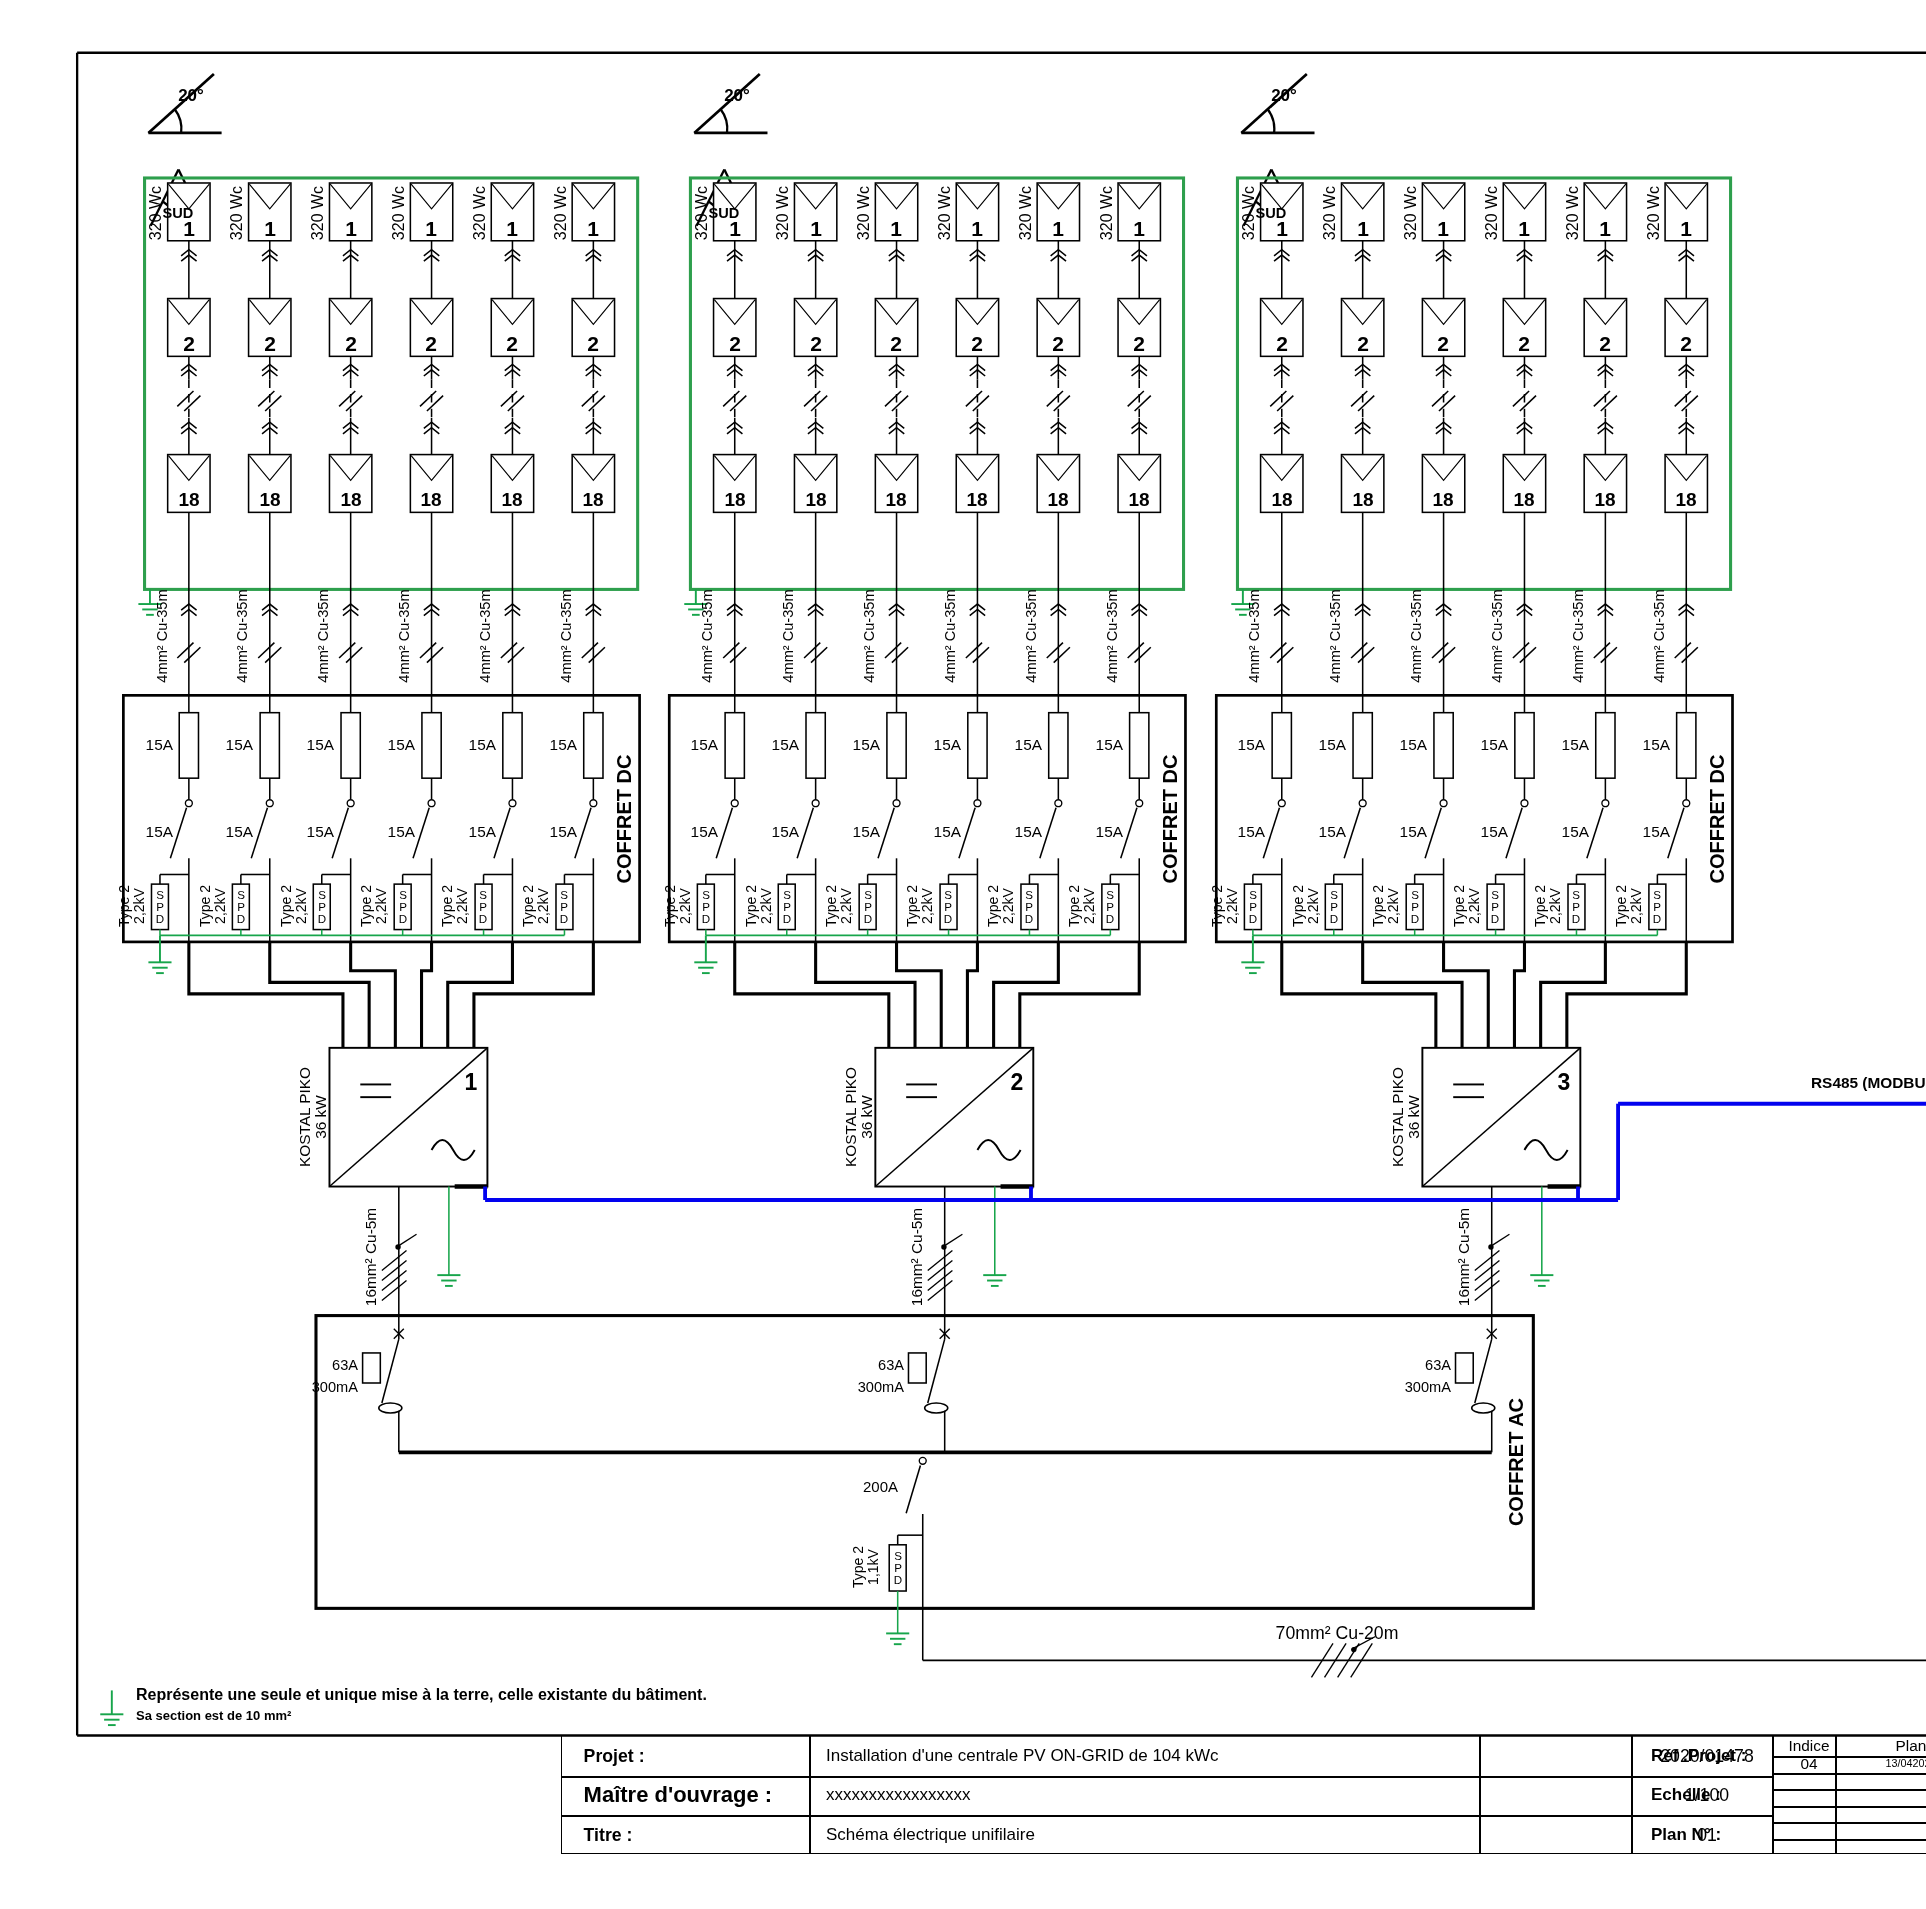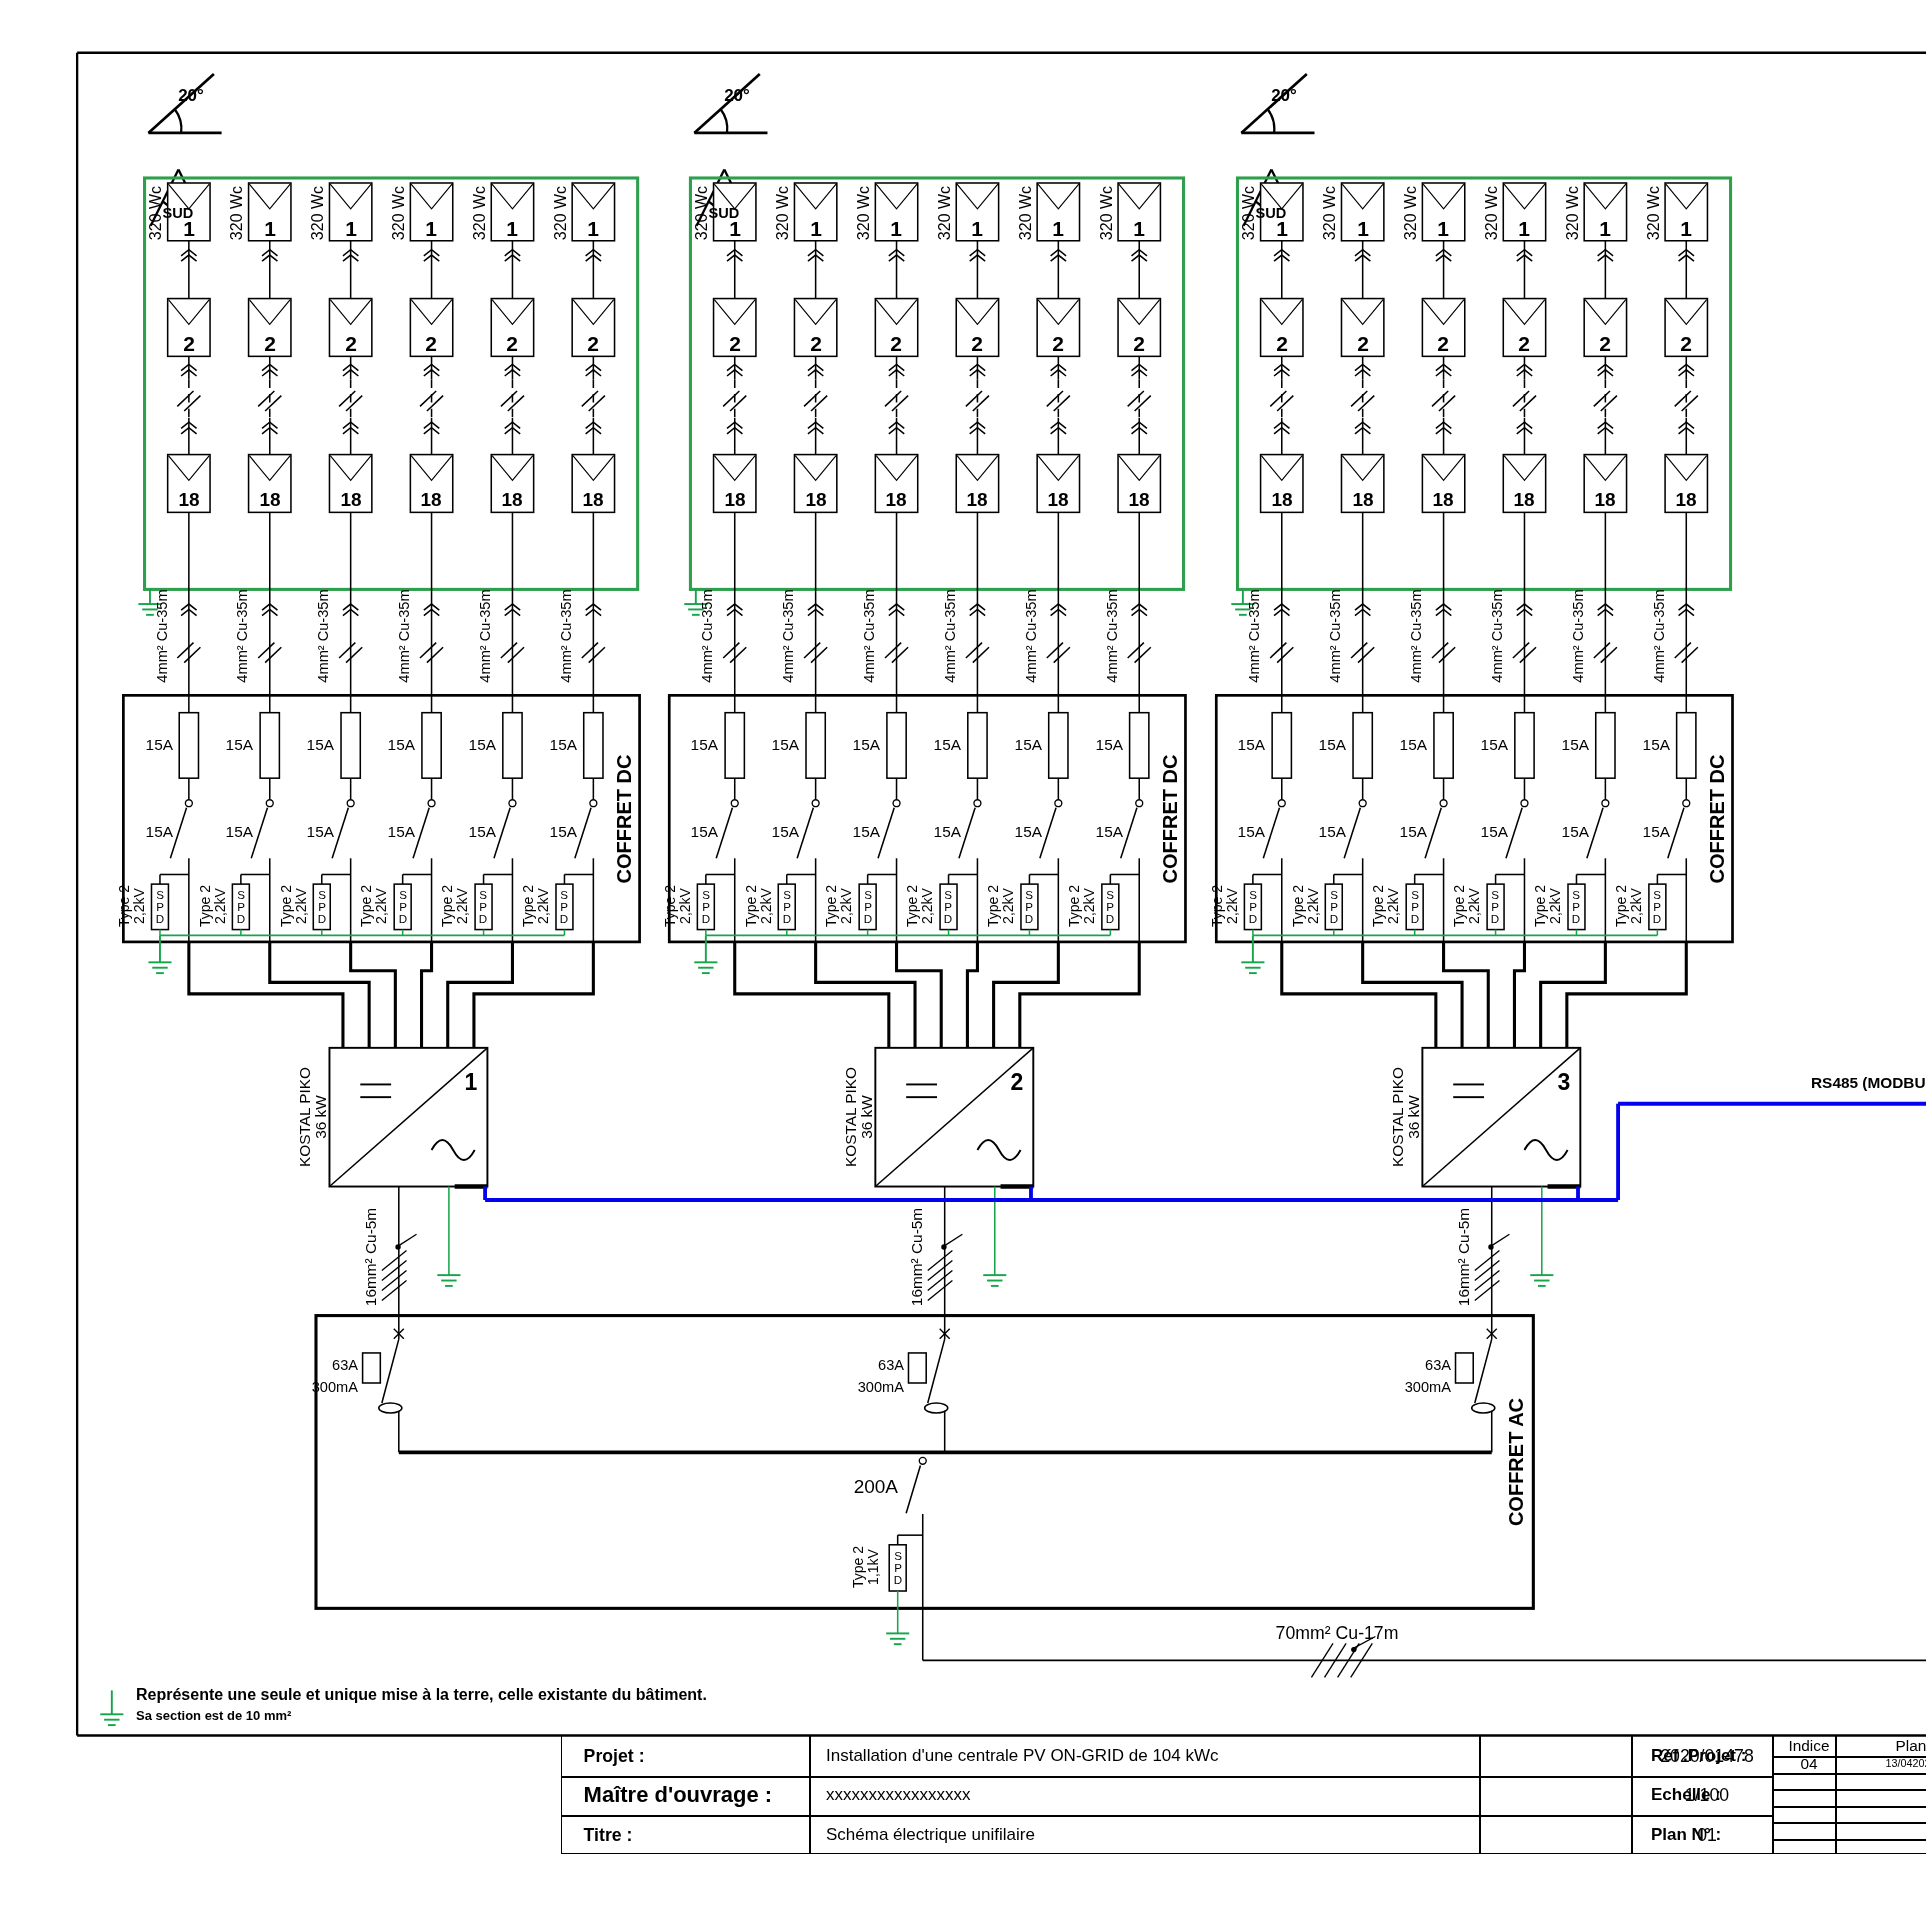--- a/index.html
+++ b/index.html
@@ -1246,23 +1246,23 @@
       <div class="lbl" style="left: 1451px; top: 1366px; font-size: 14.6px; transform: translate(-100%, -50%);">63A</div>
       <div class="lbl" style="left: 1451px; top: 1388px; font-size: 14.6px; transform: translate(-100%, -50%);">300mA</div>
       <div class="lbl stack" style="left: 898px; top: 1568px; font-size: 11.6px; transform: translate(-50%, -50%);">
         <span>S</span>
         <span>P</span>
         <span>D</span>
       </div>
     </div>
 
   <div class="lbl ctr b" style="left:1876px;top:1083px;font-size:15.4px">RS485 (MODBUS)</div>
-  <div class="lbl ctr" style="left:1337px;top:1633px;font-size:17.7px">70mm² Cu-17m</div>
-
-  <div class="lbl rgt" style="left:898px;top:1487px;font-size:19px">200A</div>
+  <div class="lbl ctr" style="left:1337px;top:1633px;font-size:17.7px">70mm² Cu-20m</div>
+
+  <div class="lbl rgt" style="left:898px;top:1487px;font-size:15px">200A</div>
   <div class="lbl ctr-rot stack" style="left:866px;top:1567px;font-size:14px">
     <span>Type 2</span>
     <span>1,1kV</span>
   </div>
   <div class="lbl ctr-rot b" style="left:1516px;top:1462px;font-size:20px">COFFRET AC</div>
 
   <div class="lbl lft b" style="left:136px;top:1695px;font-size:16px">Représente une seule et unique mise à la terre, celle existante du bâtiment.</div>
   <div class="lbl lft b" style="left:136px;top:1716px;font-size:13px">Sa section est de 10 mm²</div>
 
   <div id="tb">

